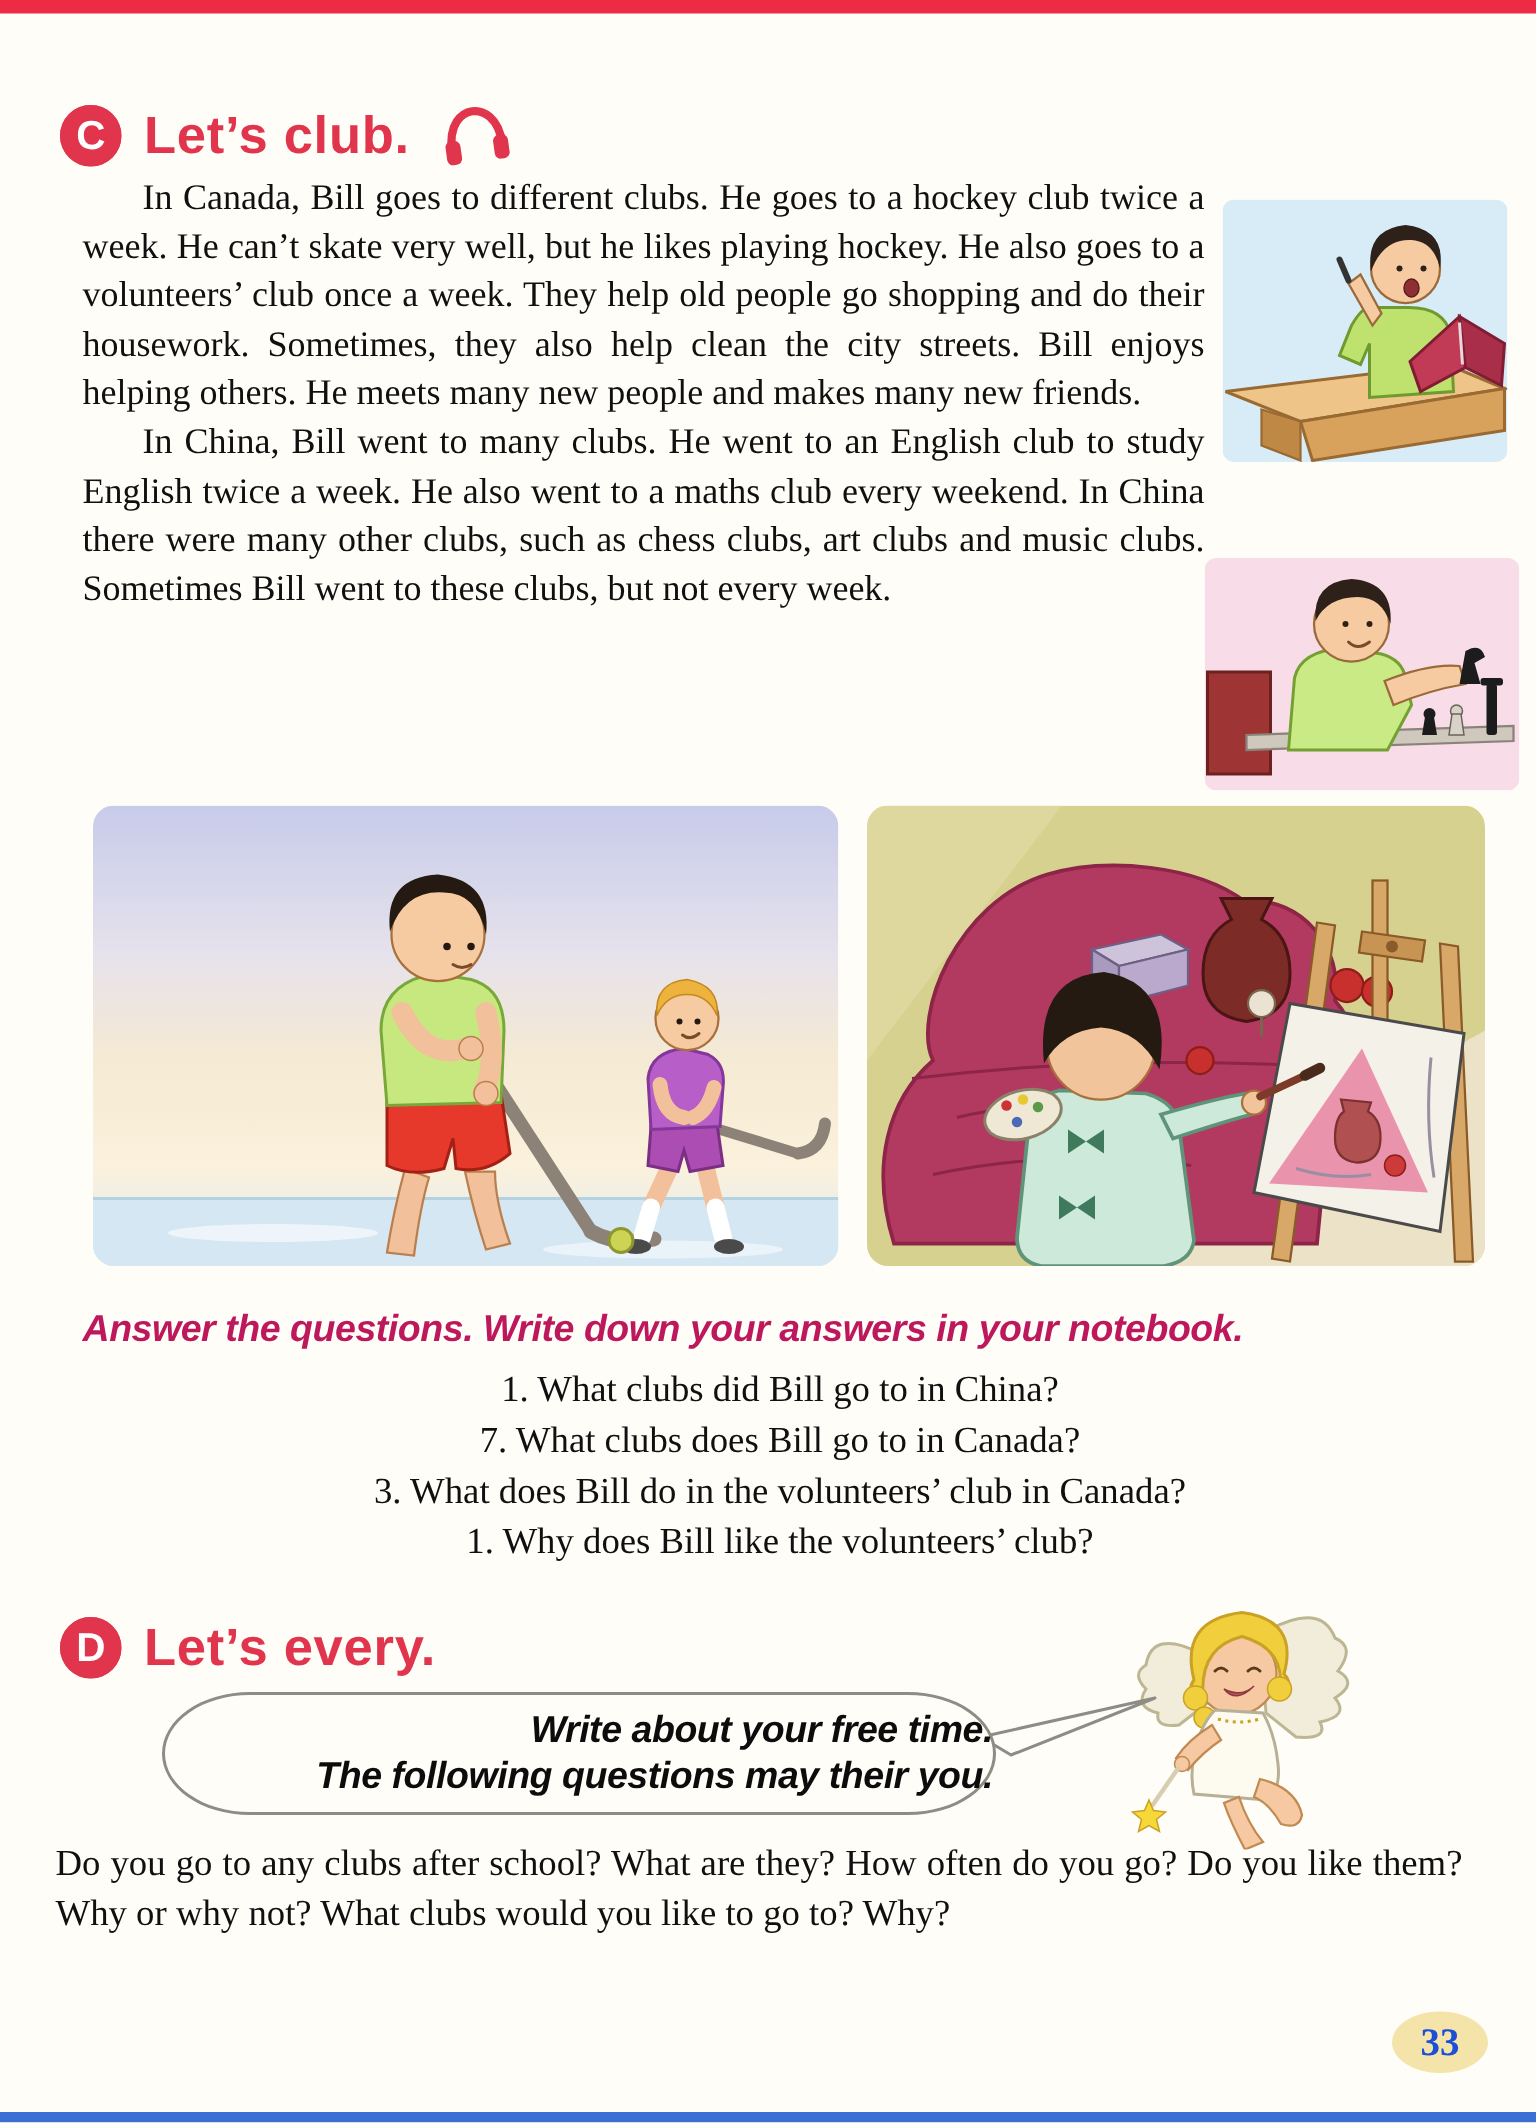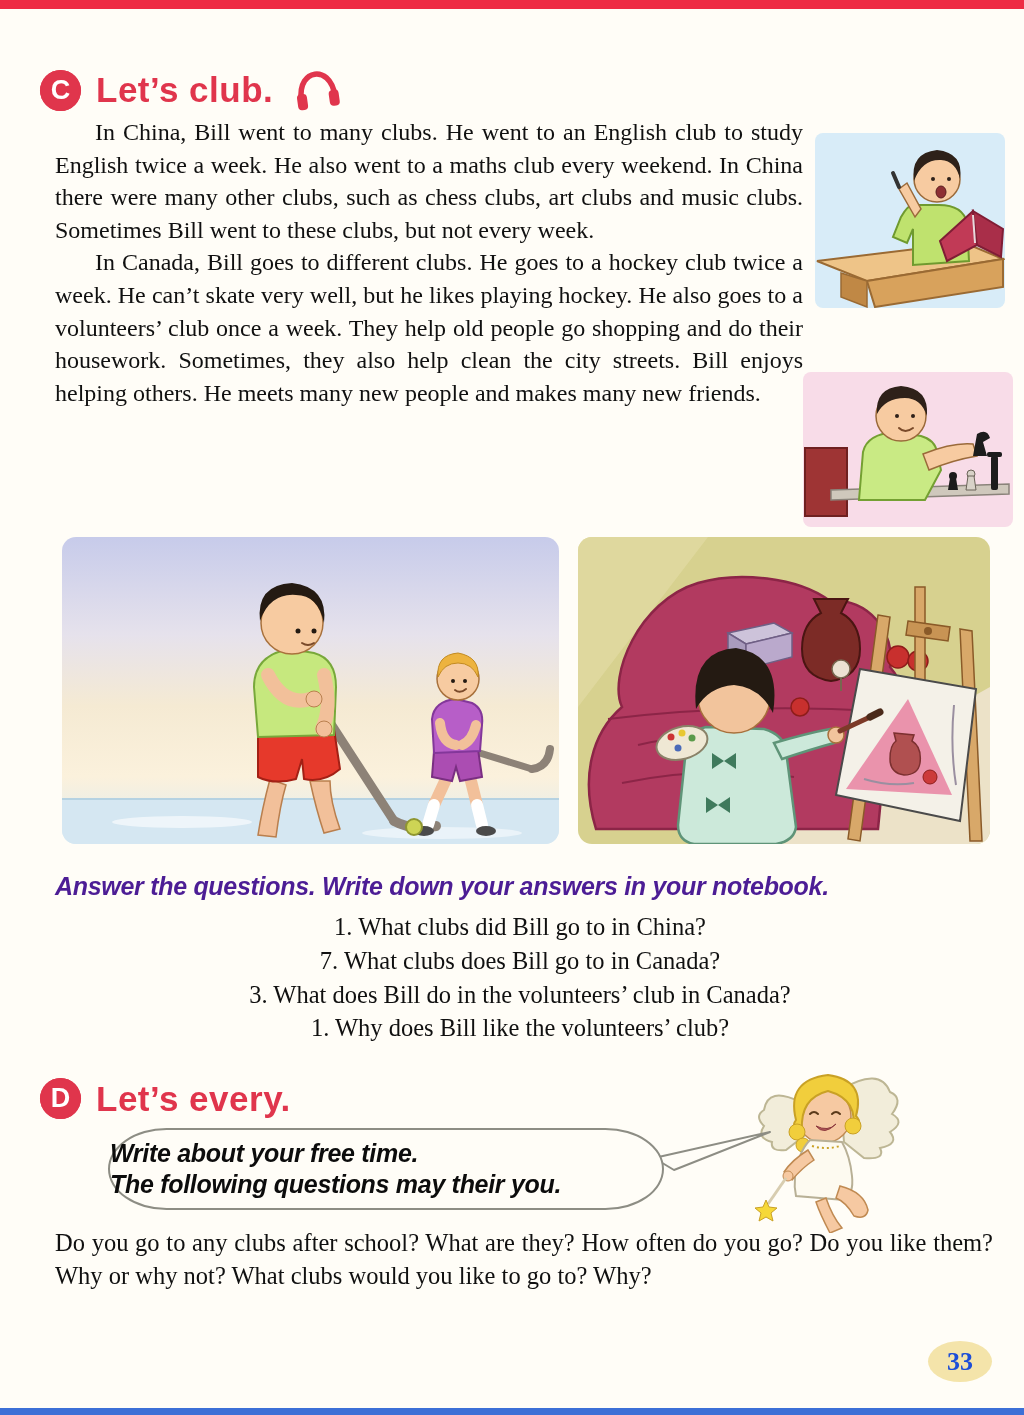--- a/index.html
+++ b/index.html
@@ -35,41 +35,41 @@
   .illus{position:absolute;border-radius:8px;overflow:hidden;line-height:0;}
   #illus-english{left:815px;top:133px;width:190px;height:175px;}
   #illus-chess{left:803px;top:372px;width:210px;height:155px;}
   #illus-hockey{left:62px;top:537px;width:497px;height:307px;border-radius:14px;}
   #illus-painting{left:578px;top:537px;width:412px;height:307px;border-radius:14px;}
   .illus svg{display:block;}
 
   .questions-heading{
     position:absolute;left:55px;top:872px;width:930px;
     font-family:"Liberation Sans", sans-serif;font-weight:bold;font-style:italic;
-    font-size:25px;color:#4c1d95;letter-spacing:-0.3px;
+    font-size:25px;color:#be185d;letter-spacing:-0.3px;
   }
   .questions-list{position:absolute;left:55px;top:910px;width:930px;}
   .question-item{font-size:24.5px;line-height:33.8px;text-align:center;}
 
   .bubble{
     position:absolute;left:108px;top:1128px;width:552px;height:78px;
     background:#fffdf7;border:2px solid #8d8d84;border-radius:60px/42px;
-    display:flex;flex-direction:column;align-items:flex-start;justify-content:center;
+    display:flex;flex-direction:column;align-items:flex-end;justify-content:center;
     z-index:2;
   }
   .bubble-line{
     font-family:"Liberation Sans", sans-serif;font-weight:bold;font-style:italic;
     font-size:25px;line-height:31px;color:#0c0c0c;letter-spacing:-0.3px;
   }
   .bubble-tail{position:absolute;left:652px;top:1126px;z-index:1;line-height:0;}
 
   .angel{position:absolute;left:752px;top:1058px;width:155px;height:175px;line-height:0;}
 
   .write-paragraph{
-    position:absolute;left:55px;top:1226px;width:938px;
+    position:absolute;left:37px;top:1226px;width:938px;
     font-size:24.5px;line-height:33px;text-align:justify;
   }
   .write-paragraph p{margin:0;}
 
   .page-number{
     position:absolute;left:928px;top:1341px;width:64px;height:41px;
     background:#f4e4aa;border-radius:50%;
     display:flex;align-items:center;justify-content:center;
     font-family:"Liberation Serif", serif;font-weight:bold;font-size:26px;color:#1d4ed8;
   }
@@ -88,22 +88,22 @@
         <g transform="rotate(-8 25 22)">
           <path d="M8 31 C8 12 18 6 25 6 C32 6 42 12 42 31" fill="none" stroke="#e0354c" stroke-width="5.5" stroke-linecap="round"></path>
           <rect x="4" y="24" width="10" height="16" rx="4" fill="#e0354c"></rect>
           <rect x="36" y="24" width="10" height="16" rx="4" fill="#e0354c"></rect>
         </g>
       </svg>
     </span>
   </div>
 
   <div class="reading-text">
+    <p>In Canada, Bill goes to different clubs. He goes to a hockey club twice a week. He can’t skate very well, but he likes playing hockey. He also goes to a volunteers’ club once a week. They help old people go shopping and do their housework. Sometimes, they also help clean the city streets. Bill enjoys helping others. He meets many new people and makes many new friends.</p>
     <p>In China, Bill went to many clubs. He went to an English club to study English twice a week. He also went to a maths club every weekend. In China there were many other clubs, such as chess clubs, art clubs and music clubs. Sometimes Bill went to these clubs, but not every week.</p>
-    <p>In Canada, Bill goes to different clubs. He goes to a hockey club twice a week. He can’t skate very well, but he likes playing hockey. He also goes to a volunteers’ club once a week. They help old people go shopping and do their housework. Sometimes, they also help clean the city streets. Bill enjoys helping others. He meets many new people and makes many new friends.</p>
   </div>
 
   <div class="illus" id="illus-english">
     <svg width="190" height="175" viewBox="0 0 190 175">
       <rect width="190" height="175" fill="#d8ecf8"></rect>
       <polygon points="2,128 150,110 188,126 52,148" fill="#eec488" stroke="#9a6a33" stroke-width="2"></polygon>
       <polygon points="52,148 188,126 188,154 60,174" fill="#d8a25c" stroke="#9a6a33" stroke-width="2"></polygon>
       <polygon points="26,140 52,148 52,174 26,164" fill="#c08845" stroke="#9a6a33" stroke-width="1.5"></polygon>
       <path d="M100 72 Q94 70 86 84 L78 104 L92 110 L98 96 L98 132 L154 128 L152 90 Q148 72 124 72 Z" fill="#bfe26e" stroke="#6f9a2f" stroke-width="2"></path>
       <path d="M100 84 L84 56 L92 50 L106 76 Z" fill="#f7cba1" stroke="#9a6a3a" stroke-width="1.5"></path>

